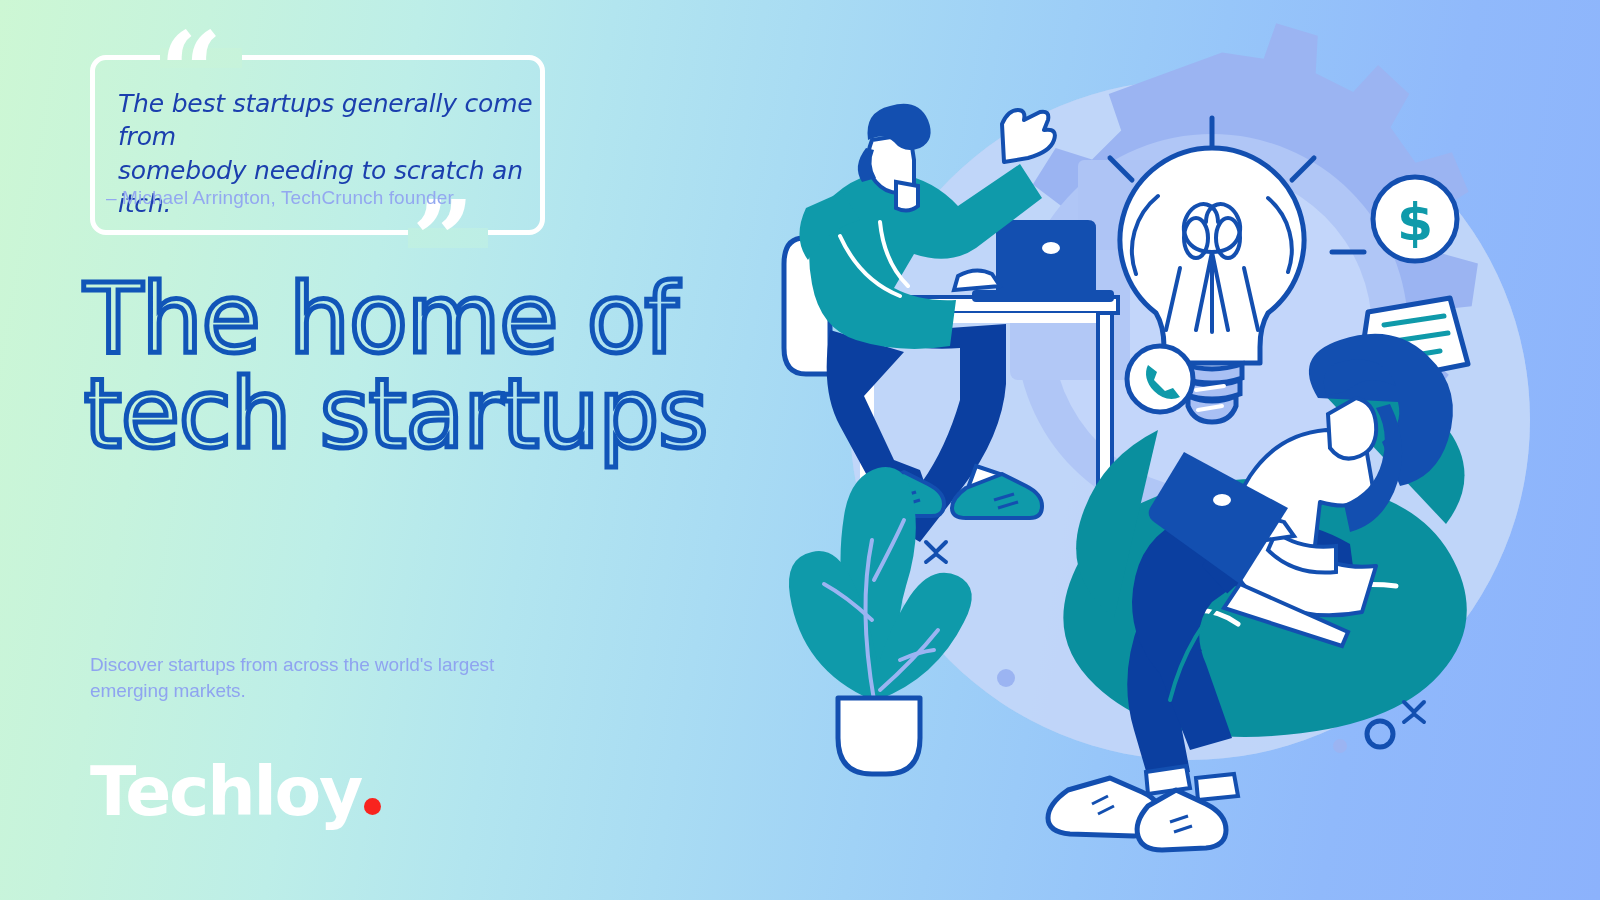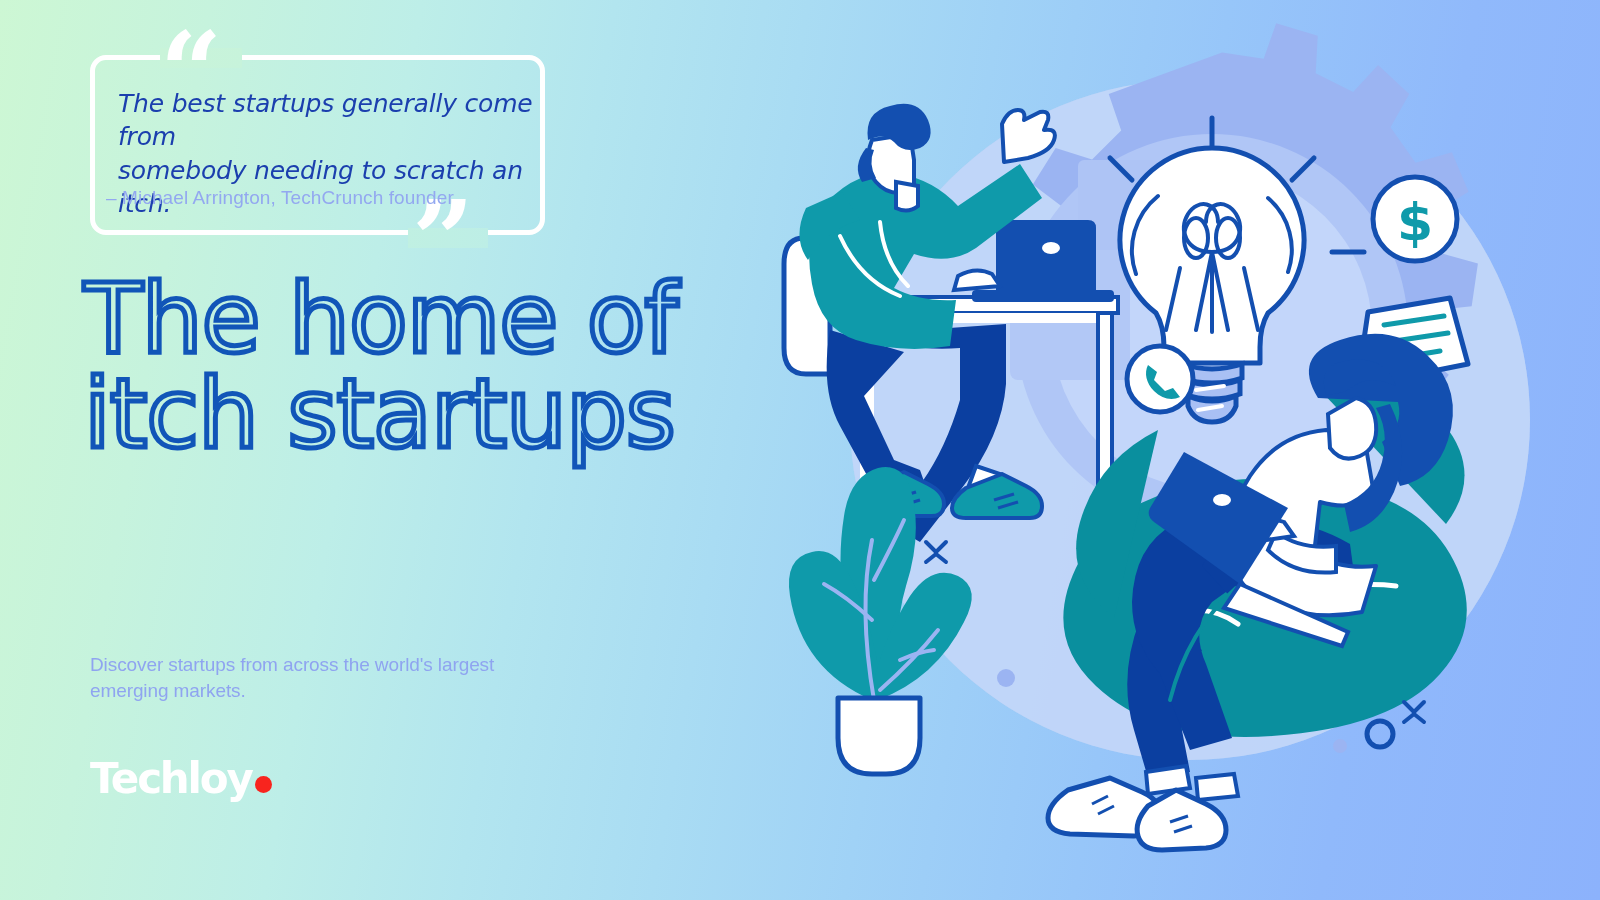--- a/index.html
+++ b/index.html
@@ -123,21 +123,21 @@
   
   #logo {
     position: absolute;
     left: 90px; top: 758px;
     display: flex;
     align-items: baseline;
   }
   #logo-word {
     color: #ffffff;
     font-family: "DejaVu Sans", sans-serif;
-    font-size: 42px;
+    font-size: 68px;
     font-weight: 700;
     letter-spacing: -2.2px;
     line-height: 1;
   }
   #logo-dot {
     width: 17px; height: 17px;
     border-radius: 50%;
     background: #f8241e;
     margin-left: 3px;
     display: inline-block;
@@ -381,21 +381,21 @@
     <div id="quote-close" class="quote-glyph">”</div>
 
     <div style="position:absolute;left:90px;top:55px;width:455px;height:180px;">
       <div id="quote-text">The best startups generally come from
 somebody needing to scratch an itch.</div>
       <div id="quote-attrib">– Michael Arrington, TechCrunch founder</div>
     </div>
 
     <div id="headline">
       <div class="head-line" id="head-line-1">The home of</div>
-      <div class="head-line" id="head-line-2">itch startups</div>
+      <div class="head-line" id="head-line-2">tech startups</div>
     </div>
 
     <div id="subtitle">Discover startups from across the world's largest
 emerging markets.</div>
 
     <div id="logo">
       <span id="logo-word">Techloy</span>
       <span id="logo-dot"></span>
     </div>
 

